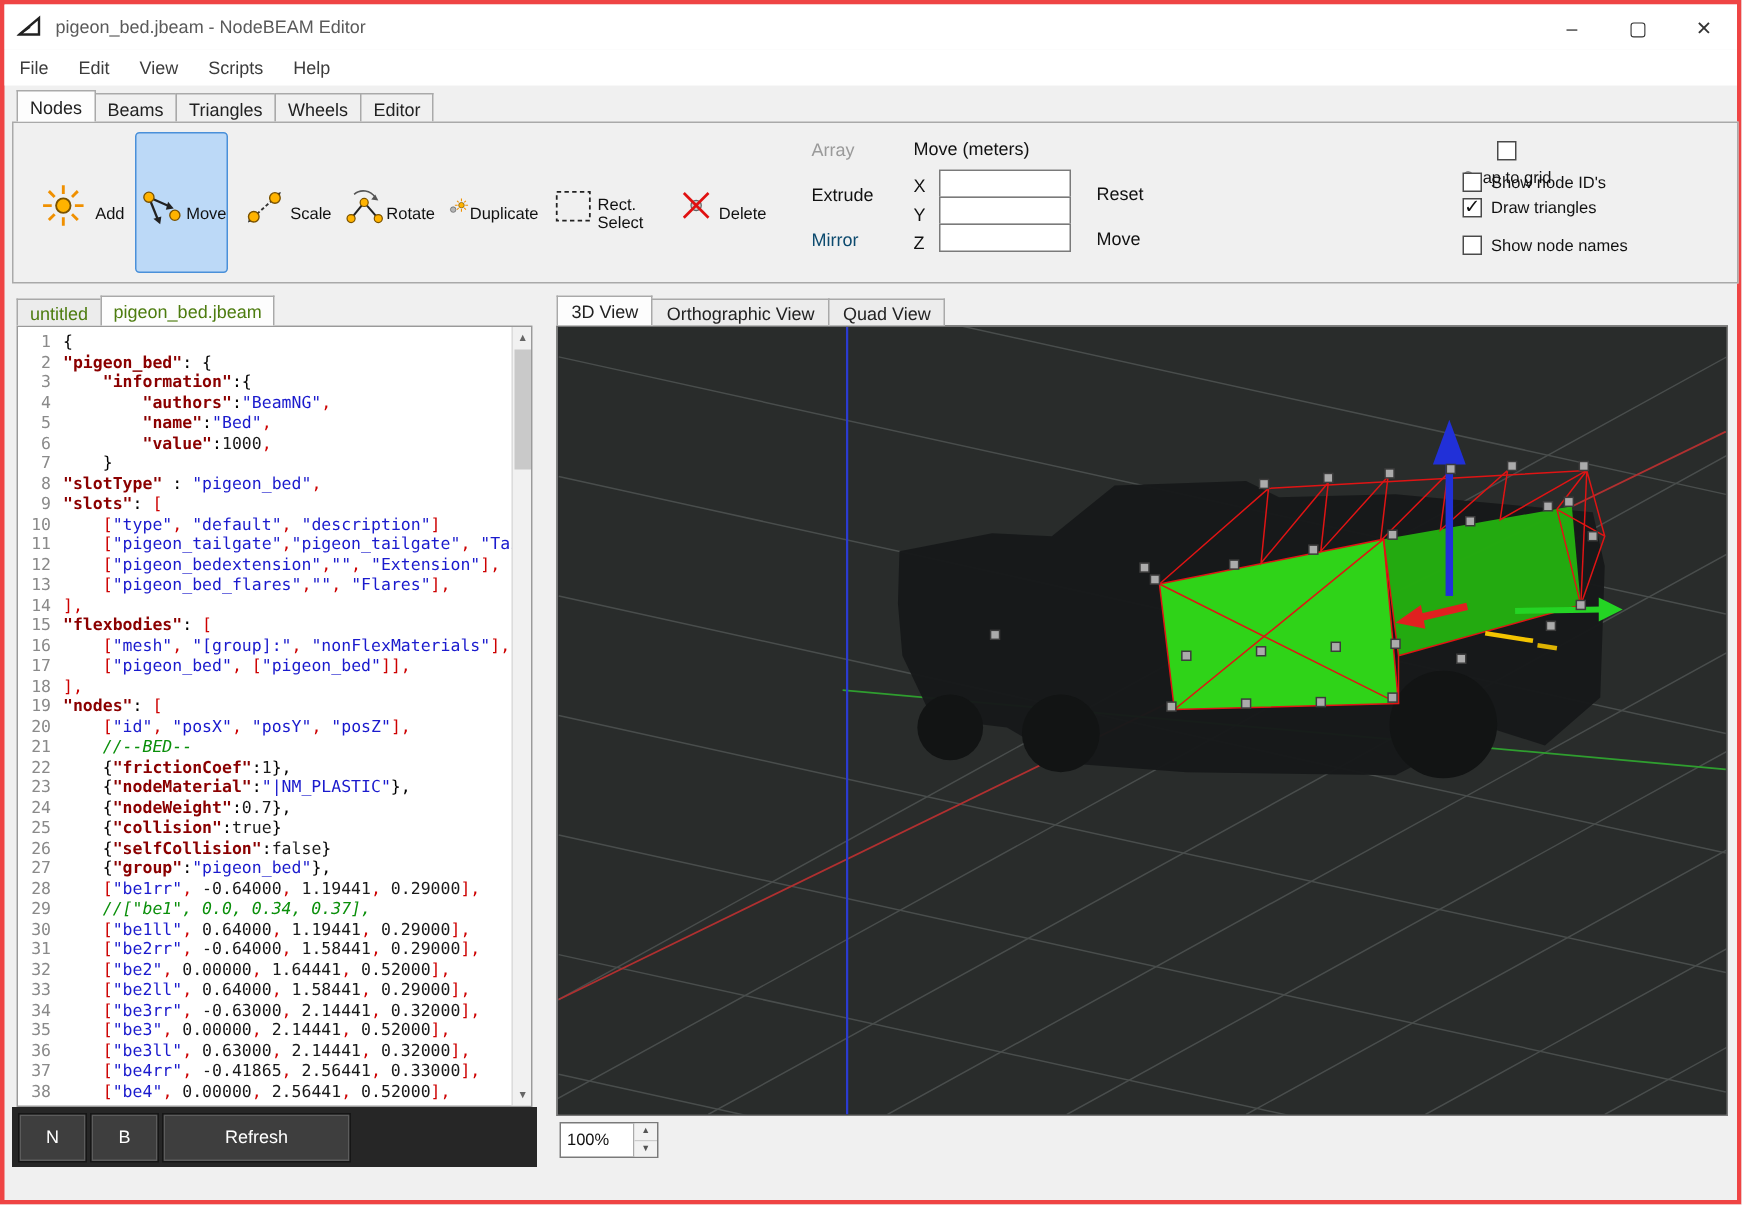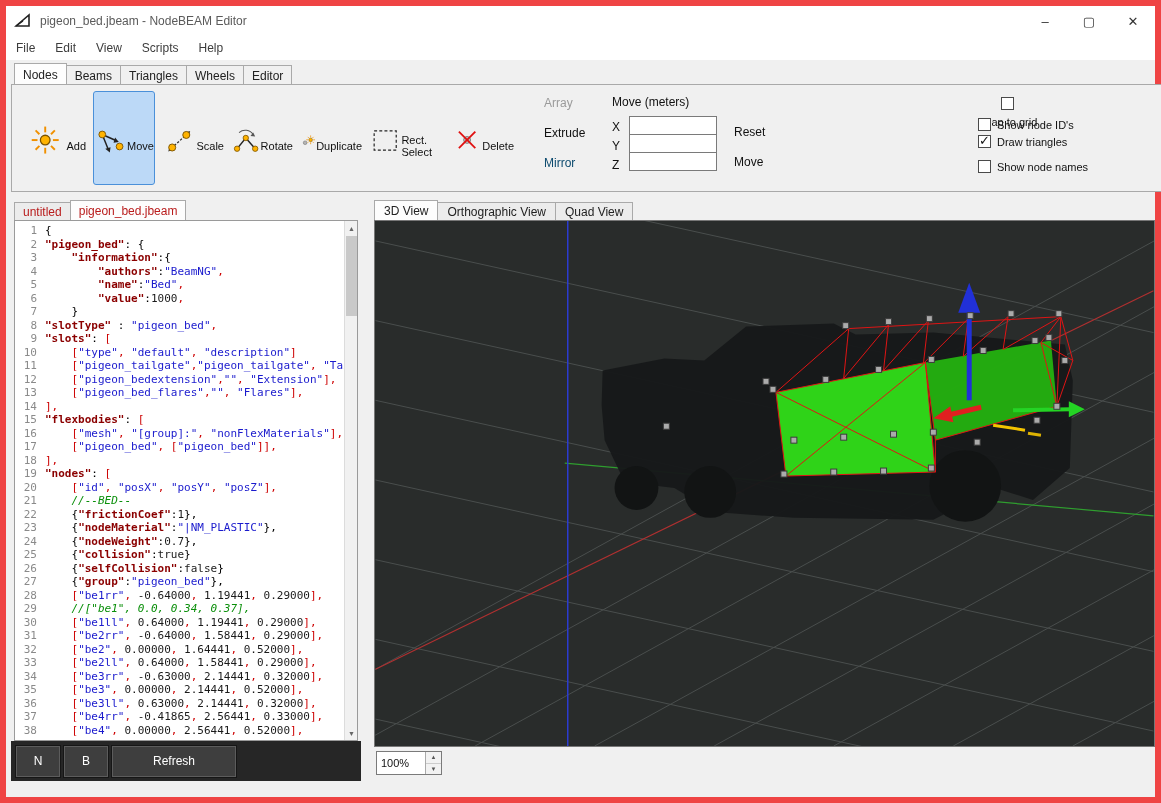--- a/index.html
+++ b/index.html
@@ -1,18 +1,18 @@
 <!DOCTYPE html>
 <html><head>
 <meta charset="utf-8">
 <style>
   * { box-sizing: border-box; margin: 0; padding: 0; }
   html,body { width: 1161px; height: 803px; overflow: hidden; }
   body { font-family: "Liberation Sans", sans-serif; background: #f0f0f0; position: relative; }
-  .window { position: absolute; inset: 0; border: 6px solid #ef4444; background: #f0f0f0; }
+  .window { position: absolute; inset: 0; border: 3px solid #ef4444; background: #f0f0f0; }
 
   
   .titlebar { position: absolute; left: 0; top: 0; width: 100%; height: 30px; background: #ffffff; display: flex; align-items: center; }
   .app-icon { width: 18px; height: 18px; margin: 0 8px 0 8px; }
   .title-text { font-size: 12px; color: #5a5a5a; }
   .win-controls { position: absolute; right: 0; top: 0; height: 30px; display: flex; }
   .win-btn { width: 44px; height: 30px; display: flex; align-items: center; justify-content: center; font-size: 13px; color: #333; cursor: default; }
 
   
   .menubar { position: absolute; left: 0; top: 30px; width: 100%; height: 24px; background: #ffffff; display: flex; align-items: center; padding-left: 10px; gap: 20px; }
@@ -51,21 +51,21 @@
 
   .opts { position: absolute; left: 966px; top: 0; }
   .opt { position: absolute; left: 0; display: flex; align-items: center; gap: 6px; white-space: nowrap; }
   .opt .box { width: 13px; height: 13px; border: 1px solid #4a4a4a; background: #fff; position: relative; flex: none; }
   .opt .box.checked::after { content: "✓"; position: absolute; left: 0px; top: -3px; font-size: 13px; color: #111; }
   .opt span.lbl { font-size: 11px; color: #111; }
   .o1 { top: 12px; flex-direction: column; } .o2 { top: 33px; } .o3 { top: 50px; justify-content: flex-end; } .o4 { top: 75px; }
 
   
   .etabs { position: absolute; left: 8px; top: 194px; display: flex; align-items: flex-end; height: 20px; z-index: 3; }
-  .etab { font-size: 12px; color: #b91c1c; padding: 2px 8px; border: 1px solid #a9a9a9; border-bottom: none; background: #ececec; height: 18px; margin-right: -1px; }
+  .etab { font-size: 12px; color: #4d7c0f; padding: 2px 8px; border: 1px solid #a9a9a9; border-bottom: none; background: #ececec; height: 18px; margin-right: -1px; }
   .etab.active { background: #fdfdfd; height: 20px; padding-top: 3px; }
 
   .editor { position: absolute; left: 8px; top: 214px; width: 344px; height: 521px; background: #ffffff; border: 1px solid #9a9a9a; overflow: hidden; }
   .gutter { position: absolute; left: 0; top: 3px; width: 26px; text-align: right; color: #8a8a8a; font: 11px/13.5px "DejaVu Sans Mono", monospace; padding-right: 4px; }
   .codearea { position: absolute; left: 30px; top: 3px; right: 13px; bottom: 0; overflow: hidden; }
   .cl { white-space: pre; font: 11px/13.5px "DejaVu Sans Mono", monospace; }
   .t-k { color: #8b0000; font-weight: bold; }
   .t-s { color: #1a1acd; }
   .t-n { color: #1a1a1a; }
   .t-p { color: #cd0000; }

